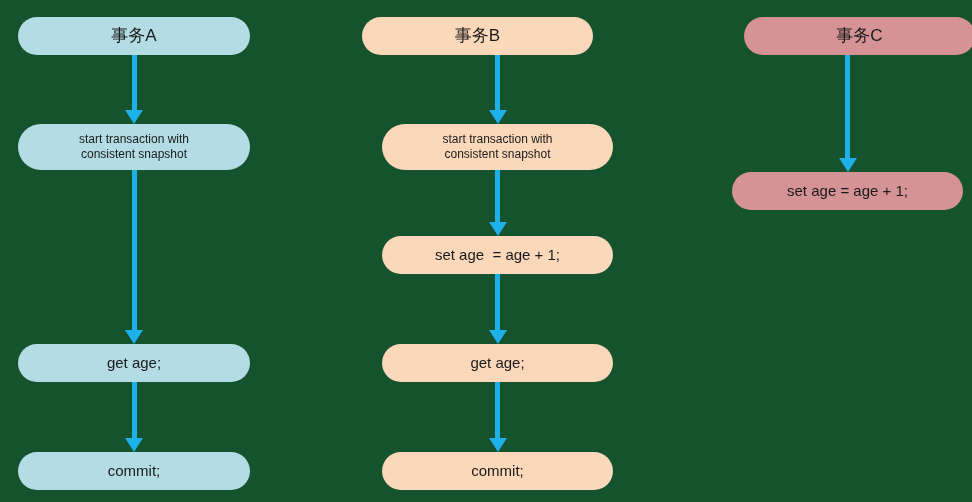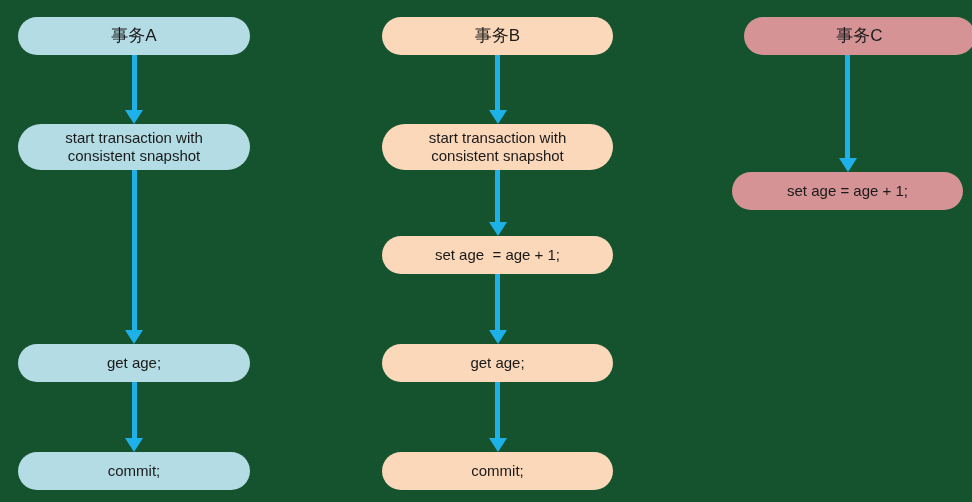--- a/index.html
+++ b/index.html
@@ -37,21 +37,21 @@
   }
   .node.header {
     font-size: 17px;
     font-weight: 400;
   }
   .node.step {
     font-size: 15px;
     font-weight: 400;
   }
   .node.two-line {
-    font-size: 15px;
+    font-size: 12px;
   }
   
   .conn {
     position: absolute;
     width: 5px;
     background: #1eb0e8;
   }
   .arrowhead {
     position: absolute;
     width: 0;
@@ -74,21 +74,21 @@
     <div class="node step" style="left: 18px; width: 232px; top: 452px; height: 38px; background: rgb(179, 220, 229);">commit;</div>
   <div class="conn" style="left: 131.5px; top: 55px; height: 57px; background: rgb(30, 176, 232);"></div>
       <div class="arrowhead" style="left: 125px; top: 110px; border-top-color: rgb(30, 176, 232);"></div>
       <div class="conn" style="left: 131.5px; top: 170px; height: 162px; background: rgb(30, 176, 232);"></div>
       <div class="arrowhead" style="left: 125px; top: 330px; border-top-color: rgb(30, 176, 232);"></div>
       <div class="conn" style="left: 131.5px; top: 382px; height: 58px; background: rgb(30, 176, 232);"></div>
       <div class="arrowhead" style="left: 125px; top: 438px; border-top-color: rgb(30, 176, 232);"></div>
     </div>
 
   <div class="lane" id="lane-b-root">
-    <div class="node header" style="left: 382px; width: 231px; top: 17px; height: 38px; background: rgb(251, 216, 186);">事务B</div>
+    <div class="node header" style="left: 362px; width: 231px; top: 17px; height: 38px; background: rgb(251, 216, 186);">事务B</div>
     <div class="node step two-line" style="left: 382px; width: 231px; top: 124px; height: 46px; background: rgb(251, 216, 186);">start transaction with
 consistent snapshot</div>
     <div class="node step" style="left: 382px; width: 231px; top: 236px; height: 38px; background: rgb(251, 216, 186);">set age  = age + 1;</div>
     <div class="node step" style="left: 382px; width: 231px; top: 344px; height: 38px; background: rgb(251, 216, 186);">get age;</div>
     <div class="node step" style="left: 382px; width: 231px; top: 452px; height: 38px; background: rgb(251, 216, 186);">commit;</div>
   <div class="conn" style="left: 495px; top: 55px; height: 57px; background: rgb(30, 176, 232);"></div>
       <div class="arrowhead" style="left: 488.5px; top: 110px; border-top-color: rgb(30, 176, 232);"></div>
       <div class="conn" style="left: 495px; top: 170px; height: 54px; background: rgb(30, 176, 232);"></div>
       <div class="arrowhead" style="left: 488.5px; top: 222px; border-top-color: rgb(30, 176, 232);"></div>
       <div class="conn" style="left: 495px; top: 274px; height: 58px; background: rgb(30, 176, 232);"></div>

